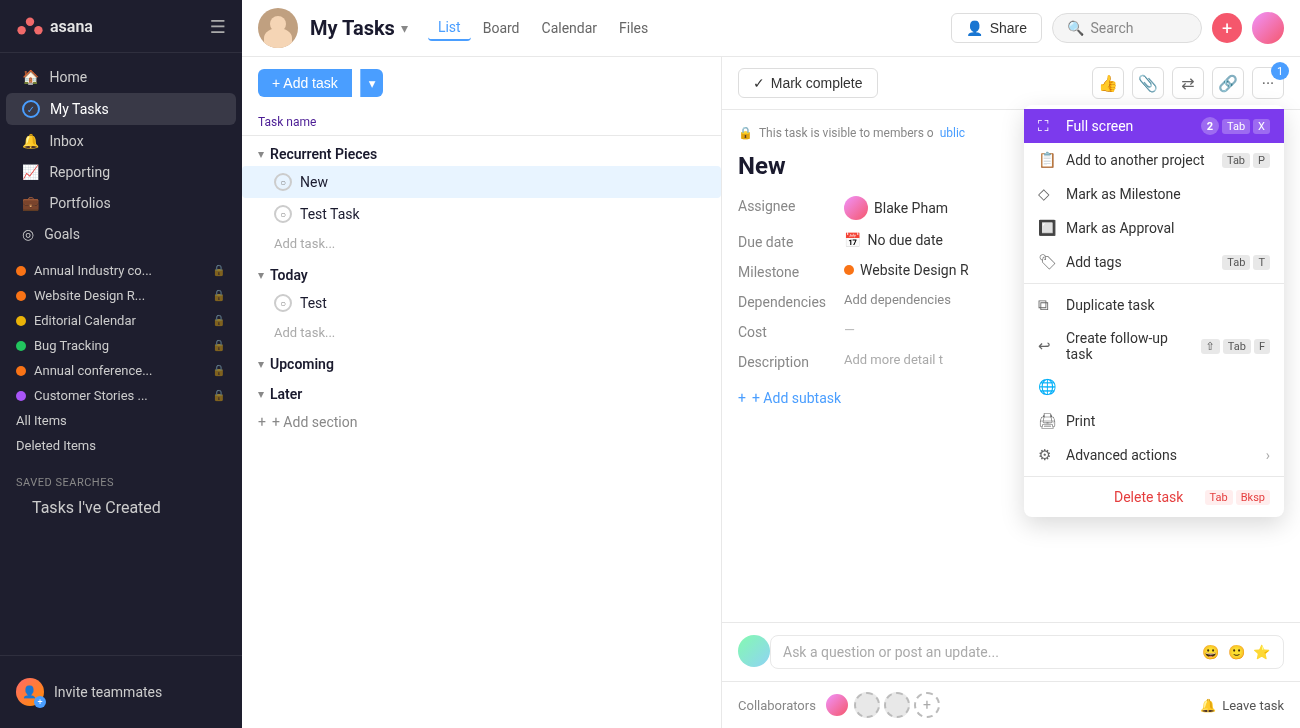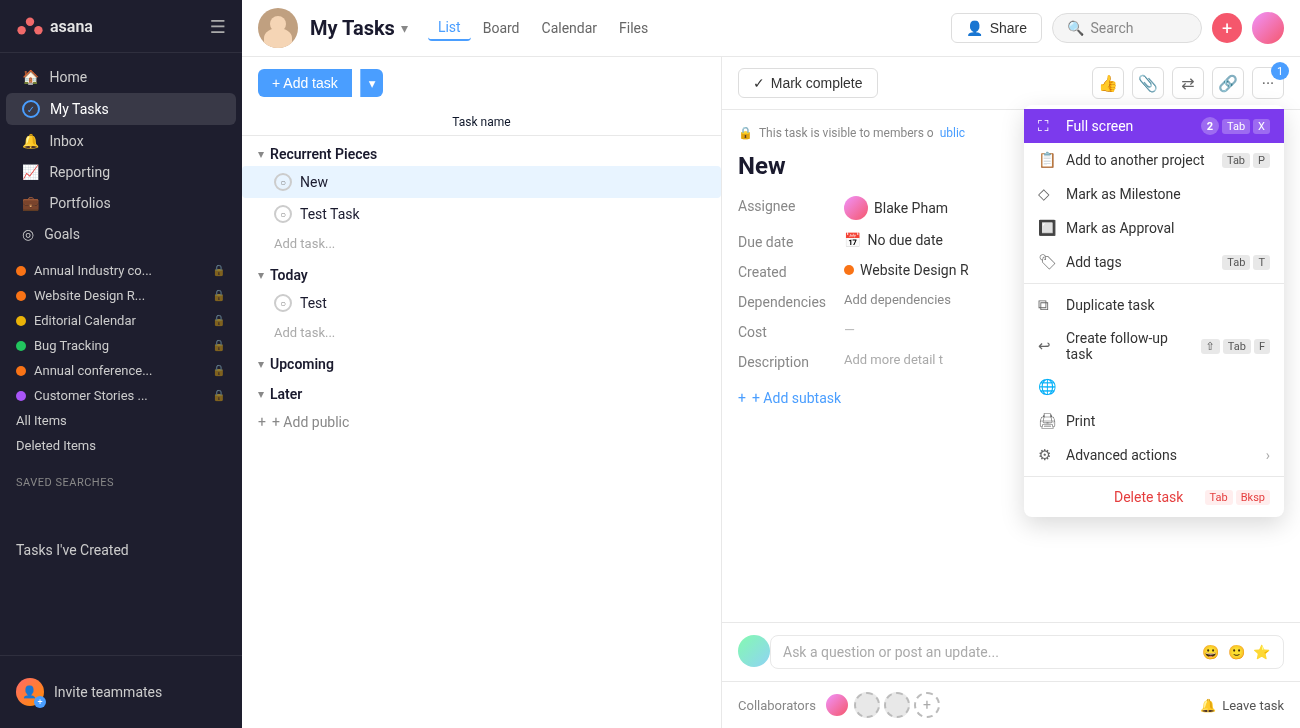--- a/index.html
+++ b/index.html
@@ -93,25 +93,24 @@
     .all-items-link, .deleted-items-link, .show-less-link {
       padding: 5px 16px;
       font-size: 13px;
       color: #ccc;
       cursor: pointer;
     }
     .saved-searches-section {
       margin-top: 8px;
     }
     .saved-search-item {
-      padding: 5px 16px;
-      font-size: 14px;
+      padding: 5px 32px;
+      font-size: 16px;
       color: #ccc;
       cursor: pointer;
-      margin-top: 44px;
     }
     .sidebar-bottom {
       margin-top: auto;
       padding: 12px 0;
       border-top: 1px solid rgba(255,255,255,0.08);
     }
     .invite-btn {
       display: flex;
       align-items: center;
       gap: 10px;
@@ -287,23 +286,22 @@
       background: #4a9eff;
       color: #fff;
       border: none;
       border-left: 1px solid rgba(255,255,255,0.3);
       border-radius: 0 6px 6px 0;
       cursor: pointer;
     }
     .task-col-header {
       padding: 6px 16px;
       font-size: 12px;
-      color: #0f172a;
+      color: #4c1d95;
       border-bottom: 1px solid #e8e8e8;
-      text-align: center;
     }
     .section-header {
       display: flex;
       align-items: center;
       gap: 6px;
       padding: 10px 16px 4px;
       cursor: pointer;
     }
     .section-chevron {
       color: #888;
@@ -835,21 +833,21 @@
         <span class="section-name">Upcoming</span>
       </div>
 
       <div class="section-header">
         <span class="section-chevron">▾</span>
         <span class="section-name">Later</span>
       </div>
 
       <div class="add-section-btn">
         <span>+</span>
-        <span>+ Add public</span>
+        <span>+ Add section</span>
       </div>
     </div>
 
     <div class="task-detail-panel">
       <div class="task-detail-toolbar">
         <button class="mark-complete-btn">
           <span>✓</span>
           <span>Mark complete</span>
         </button>
         <div style="margin-left:auto; display:flex; gap:8px; align-items:center;">
@@ -882,21 +880,21 @@
 
         <div class="detail-field">
           <span class="field-label">Due date</span>
           <div class="field-value">
             <span>📅</span>
             <span>No due date</span>
           </div>
         </div>
 
         <div class="detail-field">
-          <span class="field-label">Created</span>
+          <span class="field-label">Milestone</span>
           <div class="field-value">
             <span class="project-dot"></span>
             <span>Website Design R</span>
           </div>
         </div>
 
         <div class="detail-field">
           <span class="field-label">Dependencies</span>
           <div class="field-value">
             <span class="add-deps-btn">Add dependencies</span>

